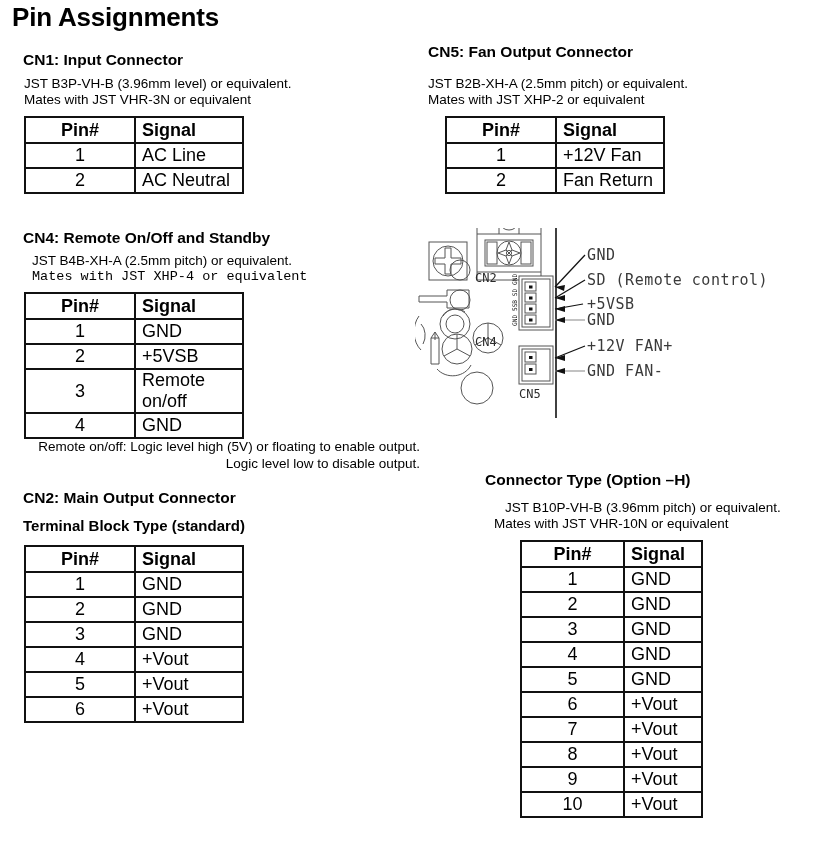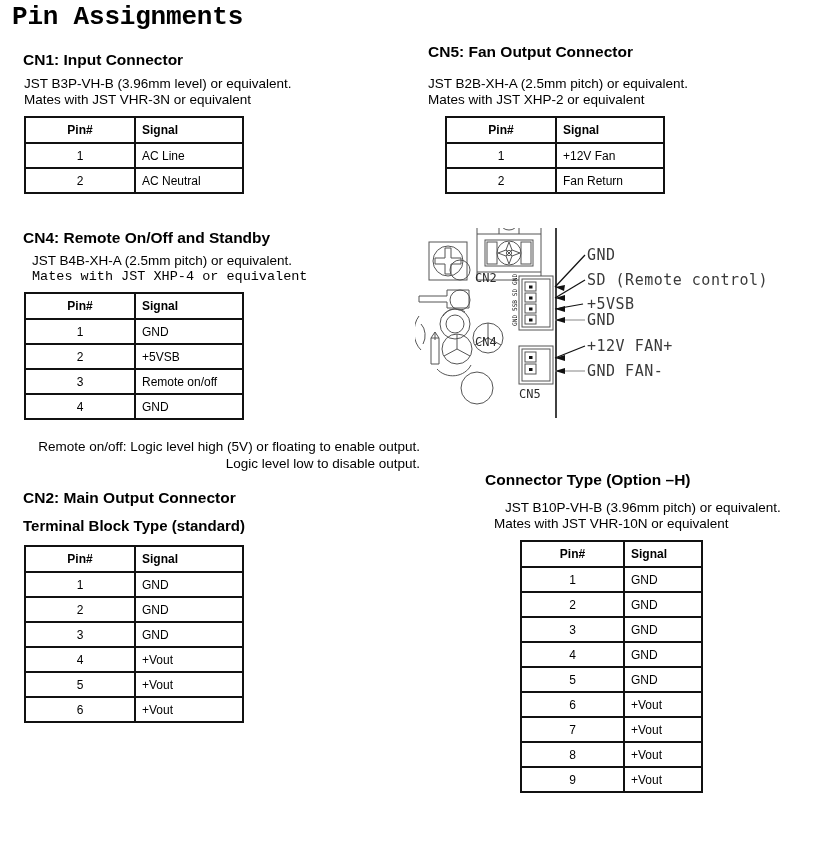--- a/index.html
+++ b/index.html
@@ -16,21 +16,20 @@
     overflow: hidden;
   }
   .abs { position: absolute; }
 
   
   .page-title {
     font-size: 26px;
     font-weight: bold;
     letter-spacing: -0.2px;
     line-height: 30px;
-    font-family: Liberation Mono, monospace;
   }
   .section-title {
     font-size: 15.5px;
     font-weight: bold;
     line-height: 19px;
     white-space: nowrap;
   }
   .sub-title {
     font-size: 15px;
     font-weight: bold;
@@ -49,21 +48,21 @@
 
   
   table.pin-table {
     border-collapse: collapse;
     table-layout: fixed;
     background: #fff;
   }
   table.pin-table td, table.pin-table th {
     border: 2px solid #111;
     height: 25px;
-    font-size: 12px;
+    font-size: 18px;
     font-weight: normal;
     padding: 0;
     box-sizing: border-box;
   }
   table.pin-table th {
     font-weight: bold;
     height: 26px;
   }
   .c-pin { text-align: center; }
   .c-sig { text-align: left; padding-left: 6px !important; }
@@ -344,14 +343,18 @@
     <td class="c-sig">+Vout</td>
   </tr>
   <tr>
     <td class="c-pin">8</td>
     <td class="c-sig">+Vout</td>
   </tr>
   <tr>
     <td class="c-pin">9</td>
     <td class="c-sig">+Vout</td>
   </tr>
+  <tr>
+    <td class="c-pin">10</td>
+    <td class="c-sig">+Vout</td>
+  </tr>
 </tbody>
   </table>
 
 </body></html>

